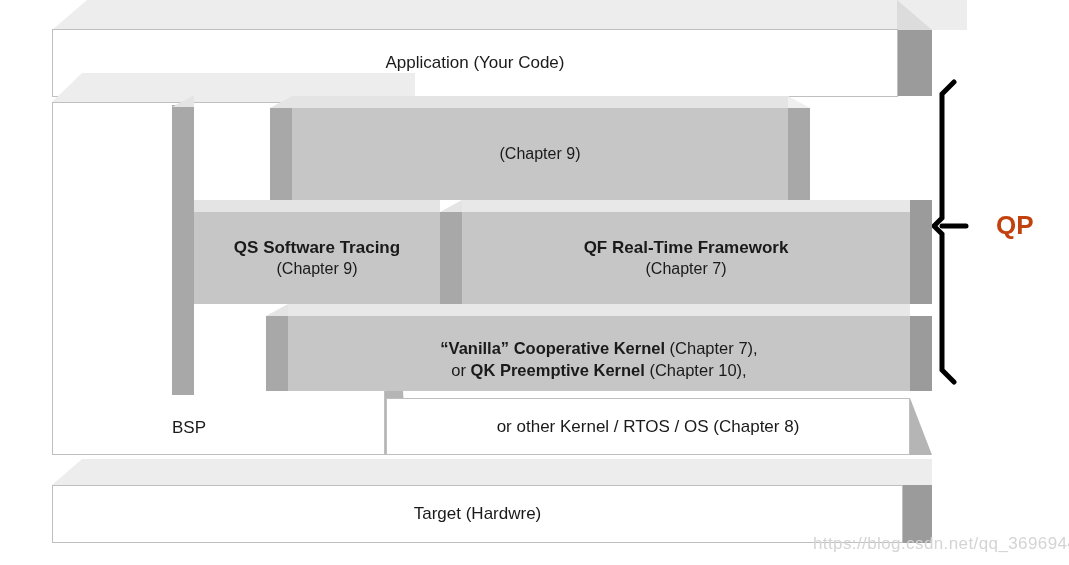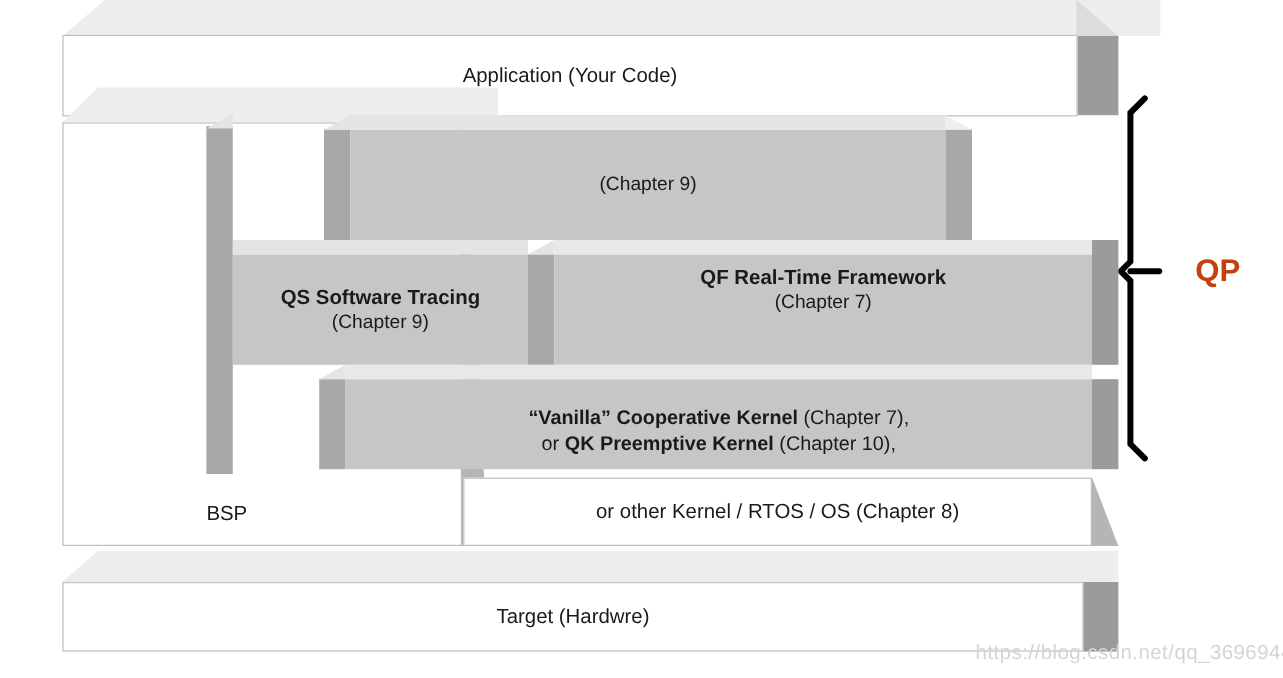--- a/index.html
+++ b/index.html
@@ -156,21 +156,21 @@
     <span class="t-sub">(Chapter 9)</span>
   </div>
 
   <div class="side-mid" style="left:440px; top:212px; width:22px; height:92px;"></div>
   <div class="face" style="left:440px; top:200px; width:0; height:0;
               border-left:22px solid transparent; border-bottom:12px solid #e4e4e4;"></div>
 
   <div class="face face-gray" style="left:462px; top:212px; width:448px; height:92px;"></div>
   <div class="face" style="left:462px; top:200px; width:448px; height:12px; background:#e8e8e8;"></div>
   <div class="side-mid" style="left:910px; top:200px; width:22px; height:104px; background:#9b9b9b;"></div>
-  <div class="label" style="left:462px; top:196px; width:448px; height:92px;">
+  <div class="label" style="left:462px; top:212px; width:448px; height:92px;">
     <span class="t-bold">QF Real-Time Framework</span>
     <span class="t-sub">(Chapter 7)</span>
   </div>
 
   <div class="side-mid" style="left:266px; top:316px; width:22px; height:75px;"></div>
   <div class="face" style="left:266px; top:304px; width:0; height:0;
               border-left:22px solid transparent; border-bottom:12px solid #e4e4e4;"></div>
 
   <div class="face face-gray" style="left:288px; top:316px; width:622px; height:75px;"></div>
   <div class="face" style="left:288px; top:304px; width:622px; height:12px; background:#e8e8e8;"></div>

